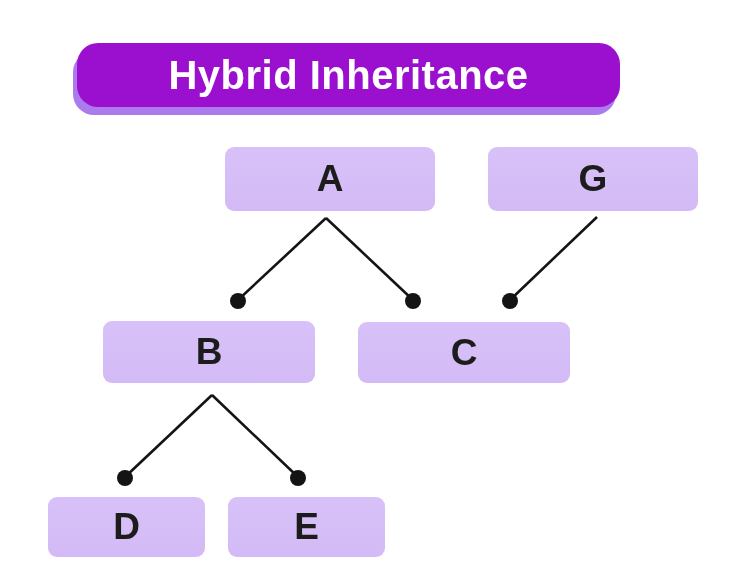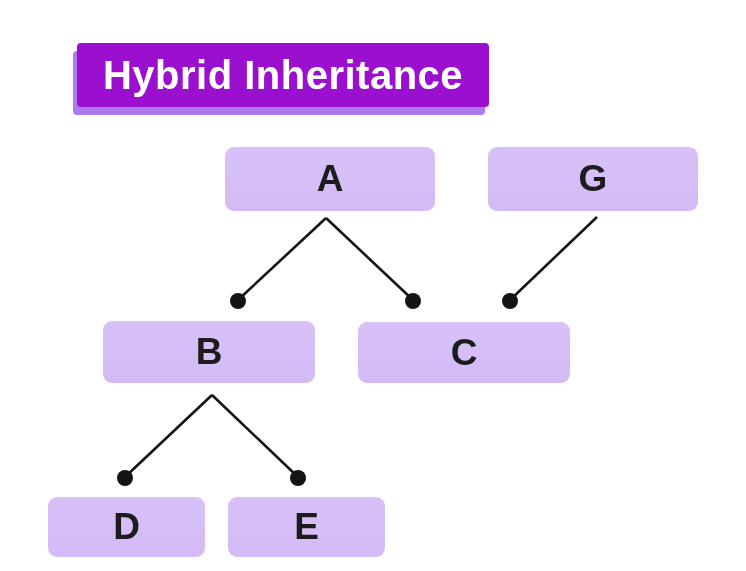--- a/index.html
+++ b/index.html
@@ -17,24 +17,24 @@
     position: relative;
     width: 746px;
     height: 571px;
     background: var(--canvas-bg);
     font-family: "Liberation Sans", "DejaVu Sans", sans-serif;
     overflow: hidden;
   }
   .title-banner {
     position: absolute;
     left: 77px; top: 43px;
-    width: 412px; height: 64px;
+    width: 543px; height: 64px;
     background: var(--title-bg);
     color: var(--title-text);
-    border-radius: 4px;
+    border-radius: 21px;
     box-shadow: -4px 8px 0 0 var(--title-shadow);
     display: flex; align-items: center; justify-content: center;
     font-size: 40px; font-weight: bold;
     letter-spacing: 0.5px;
   }
   .edges-layer {
     position: absolute;
     left: 0; top: 0;
     width: 746px; height: 571px;
   }

